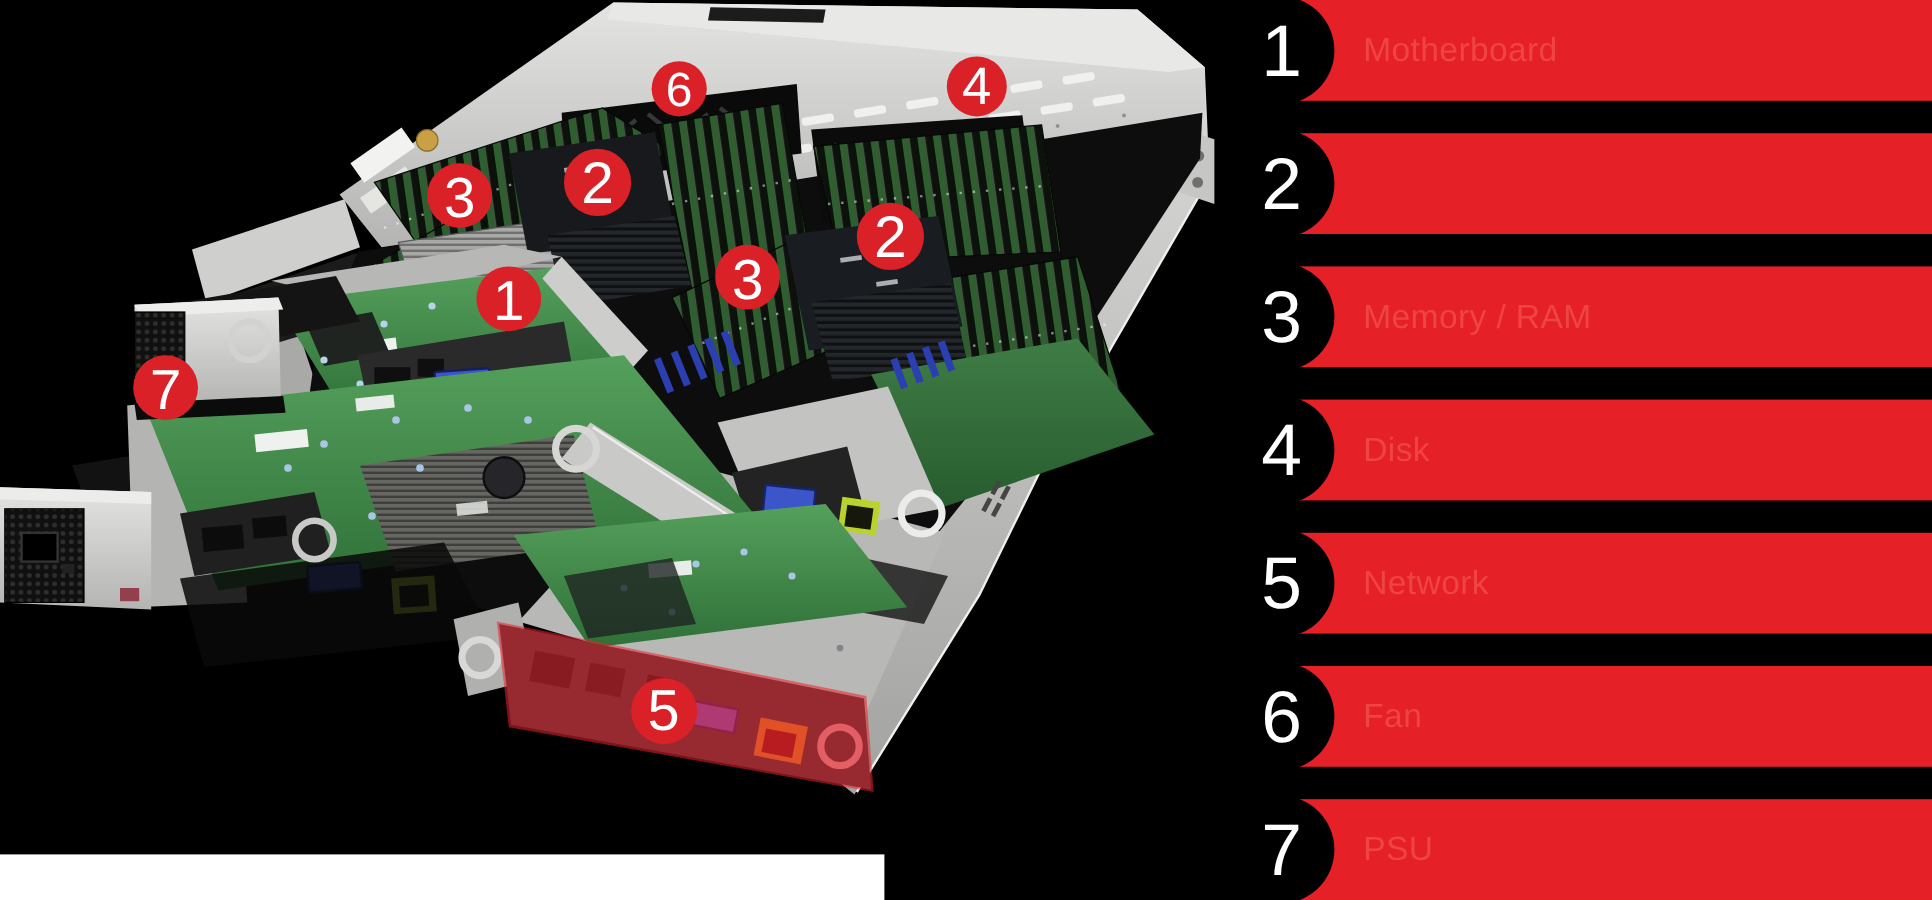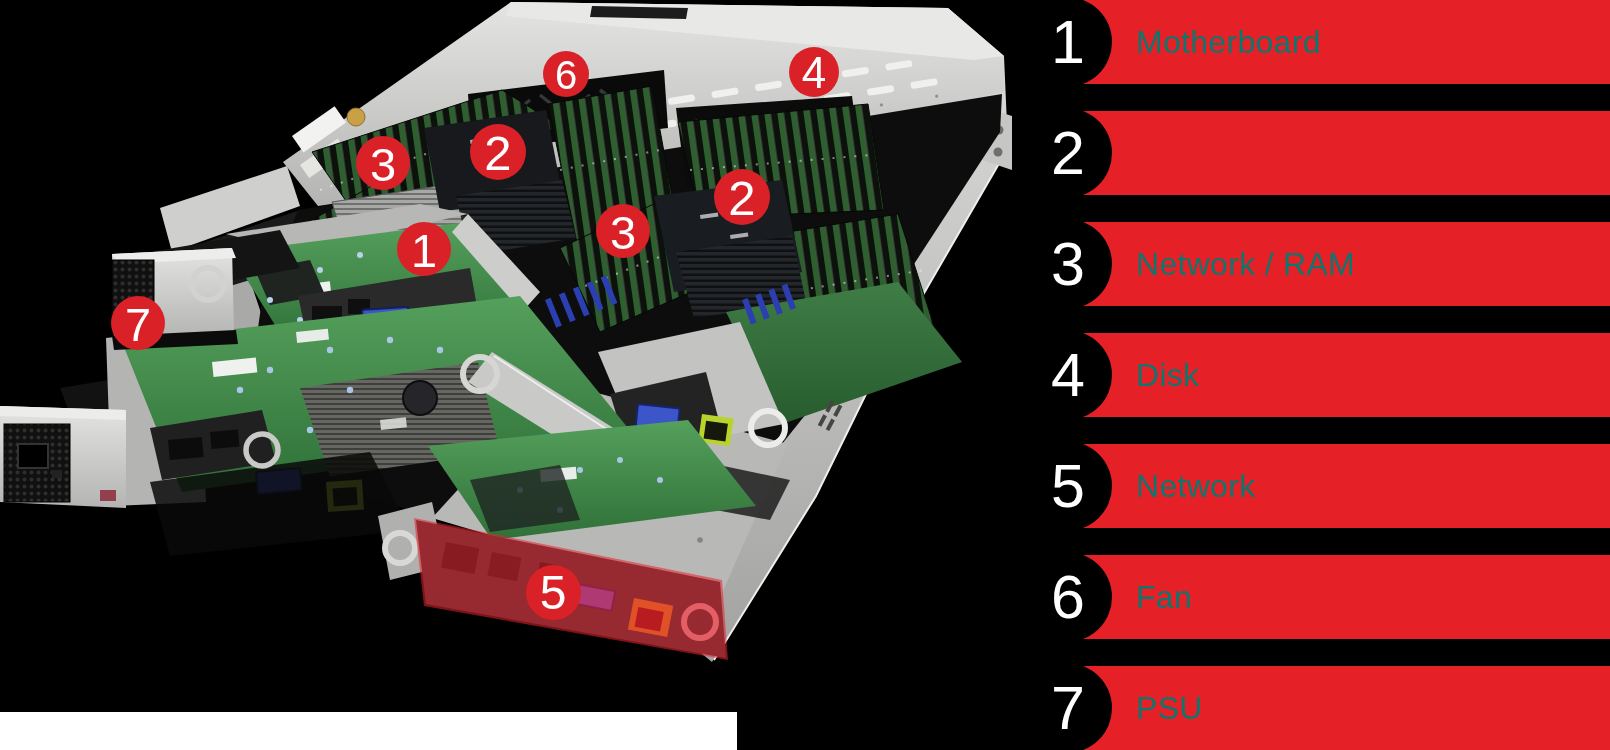--- a/index.html
+++ b/index.html
@@ -12,21 +12,21 @@
          color:#fff;display:flex;align-items:center;justify-content:center;line-height:1;}
   .badge span{transform:translateY(1px);}
   
   .legend{position:absolute;inset:0;}
   .legend-row{position:absolute;left:1022px;right:0;height:84px;}
   .legend-bar{position:absolute;left:47px;right:0;top:0;bottom:0;background:var(--bar-red,#e62027);}
   .legend-circle{position:absolute;left:0;top:-3px;width:90px;height:90px;background:#000;
                  border-radius:50%;display:flex;align-items:center;justify-content:center;}
   .legend-num{color:#fff;font-size:61px;line-height:1;padding-left:2px;}
   .legend-label{position:absolute;left:114px;top:50%;transform:translateY(-50%);
-                color:#0f766e;font-size:32px;letter-spacing:.3px;white-space:nowrap;}
+                color:#ef4444;font-size:28px;letter-spacing:.3px;white-space:nowrap;}
 </style>
 </head>
 <body>
 
 <div class="stage">
 
   <svg class="art" width="1610" height="750" viewBox="0 0 1610 750">
     <defs>
       <linearGradient id="gSteel" x1="0" y1="0" x2="0" y2="1">
         <stop offset="0" stop-color="#e4e4e2"></stop>
@@ -391,21 +391,21 @@
       <div class="legend-circle">
         <span class="legend-num">2</span>
       </div>
     </div>
 
     <div class="legend-row" style="top: 222px;">
       <div class="legend-bar"></div>
       <div class="legend-circle">
         <span class="legend-num">3</span>
       </div>
-      <span class="legend-label">Network / RAM</span>
+      <span class="legend-label">Memory / RAM</span>
     </div>
 
     <div class="legend-row" style="top: 333px;">
       <div class="legend-bar"></div>
       <div class="legend-circle">
         <span class="legend-num">4</span>
       </div>
       <span class="legend-label">Disk</span>
     </div>
 

